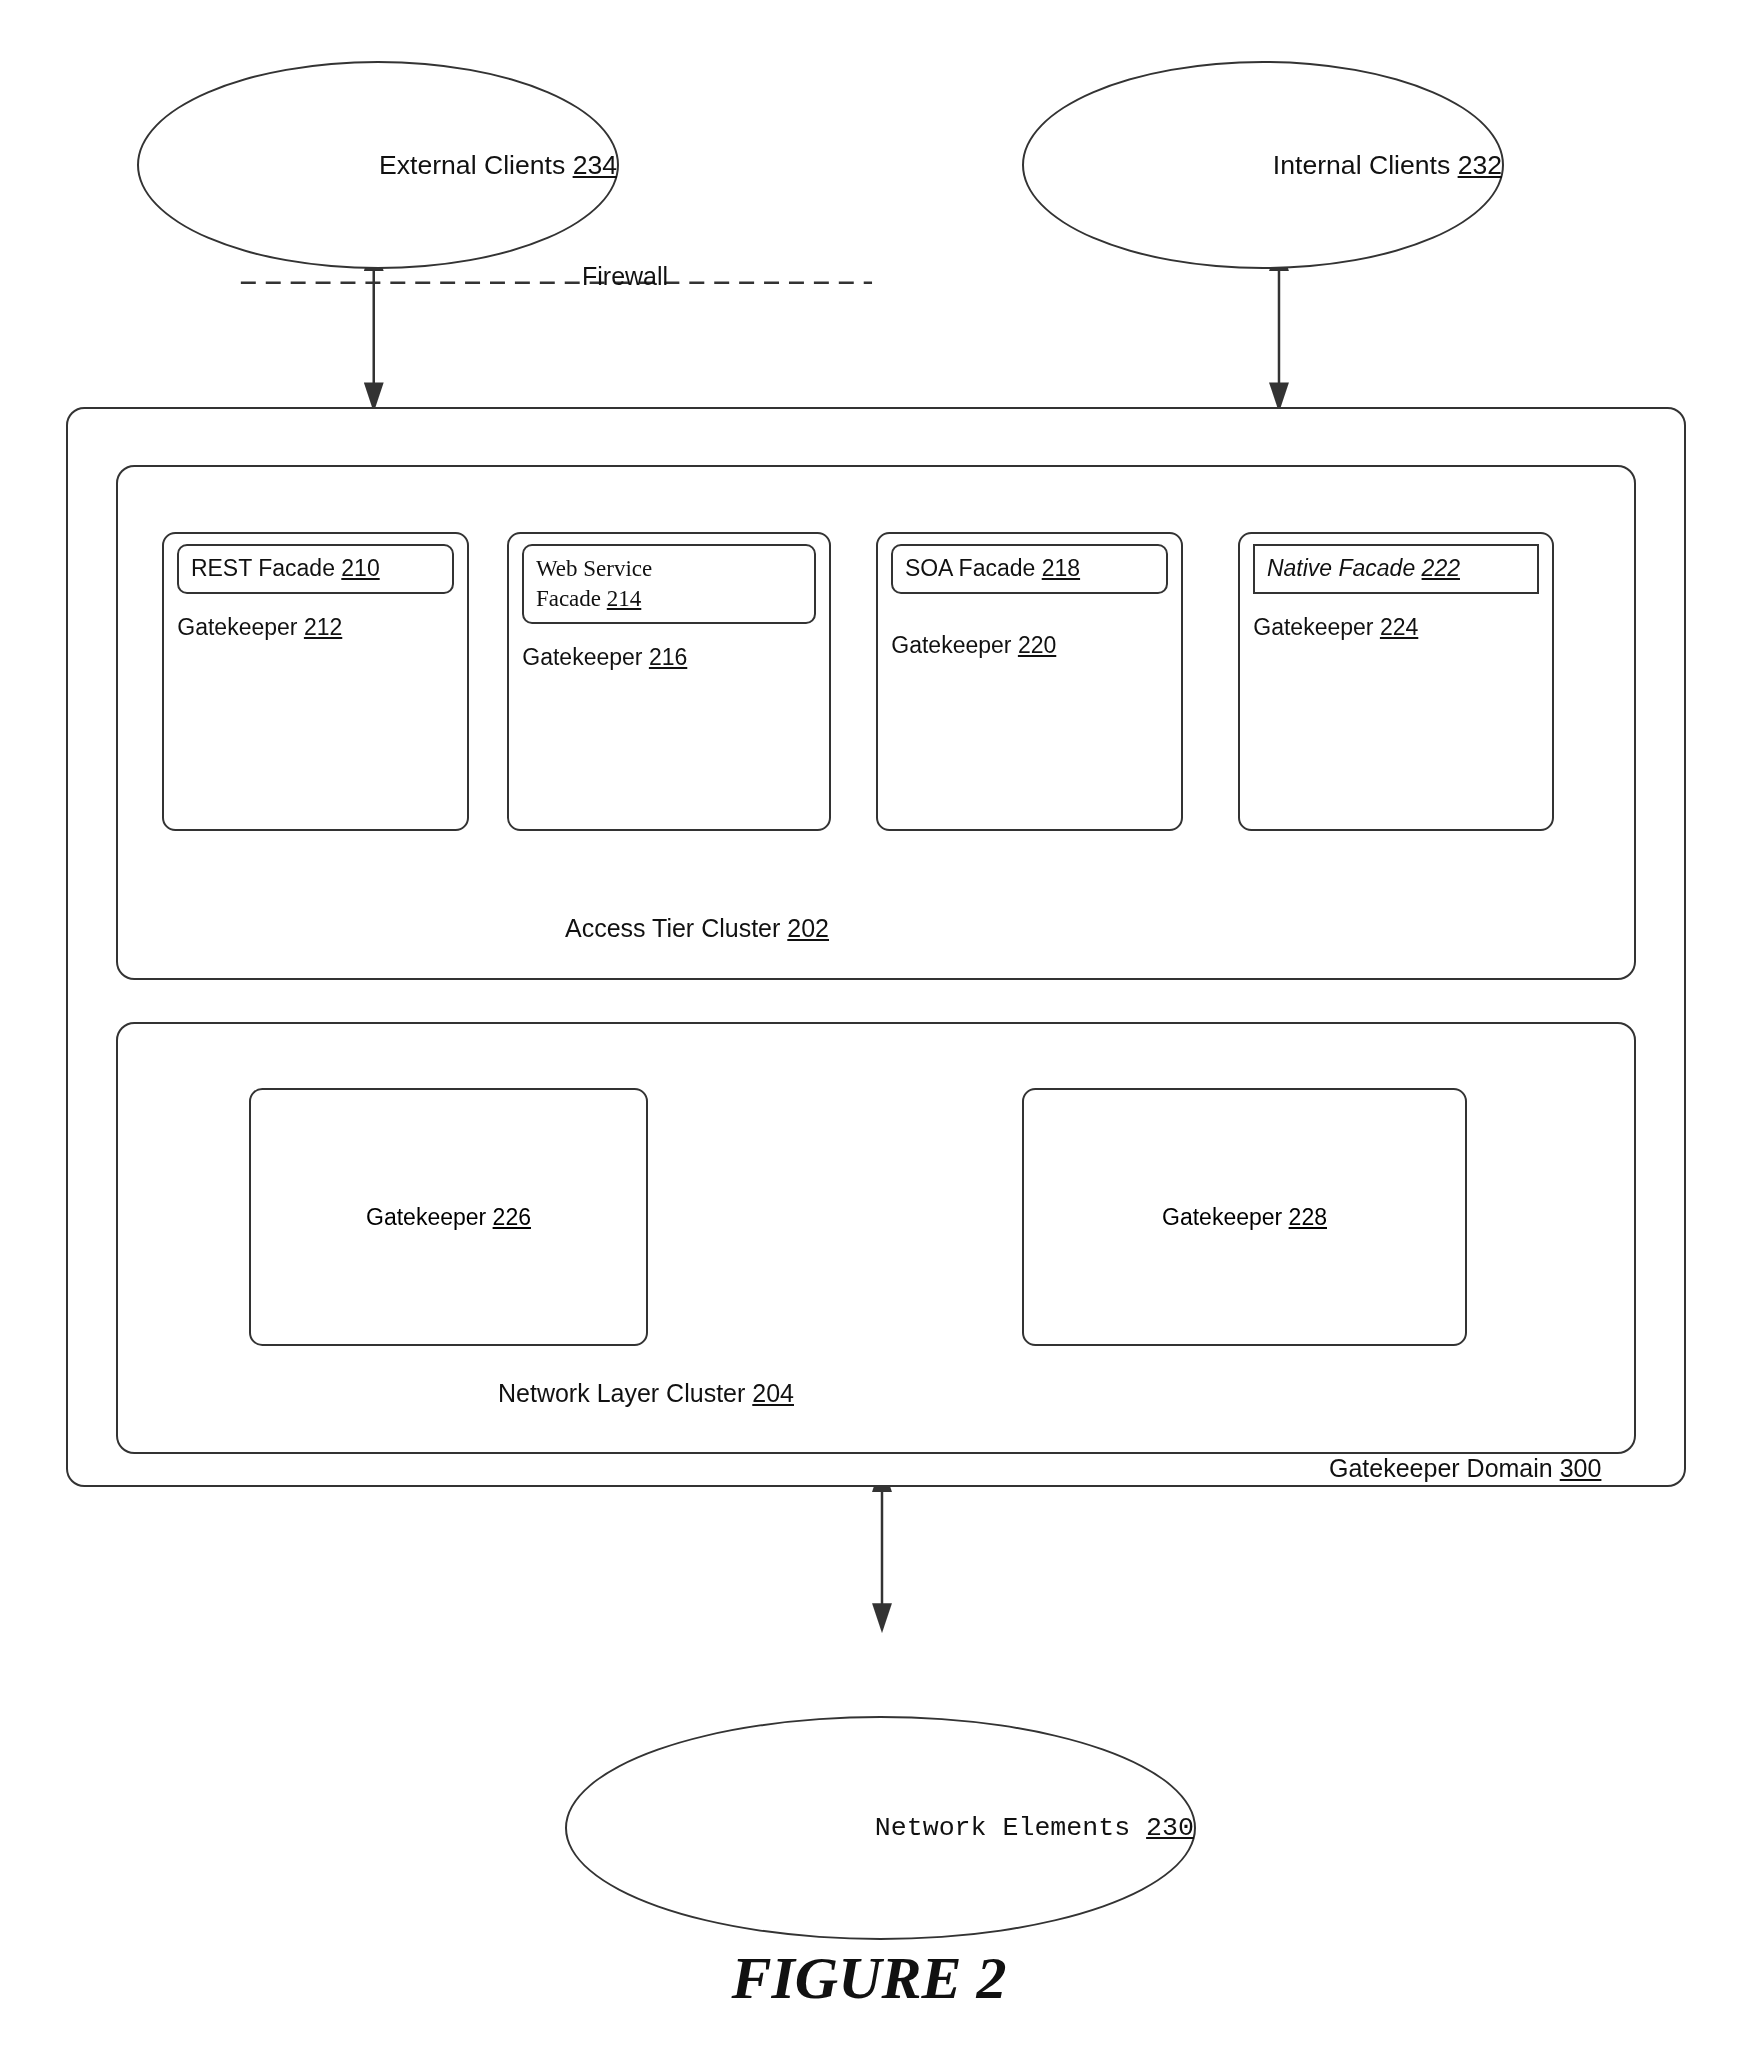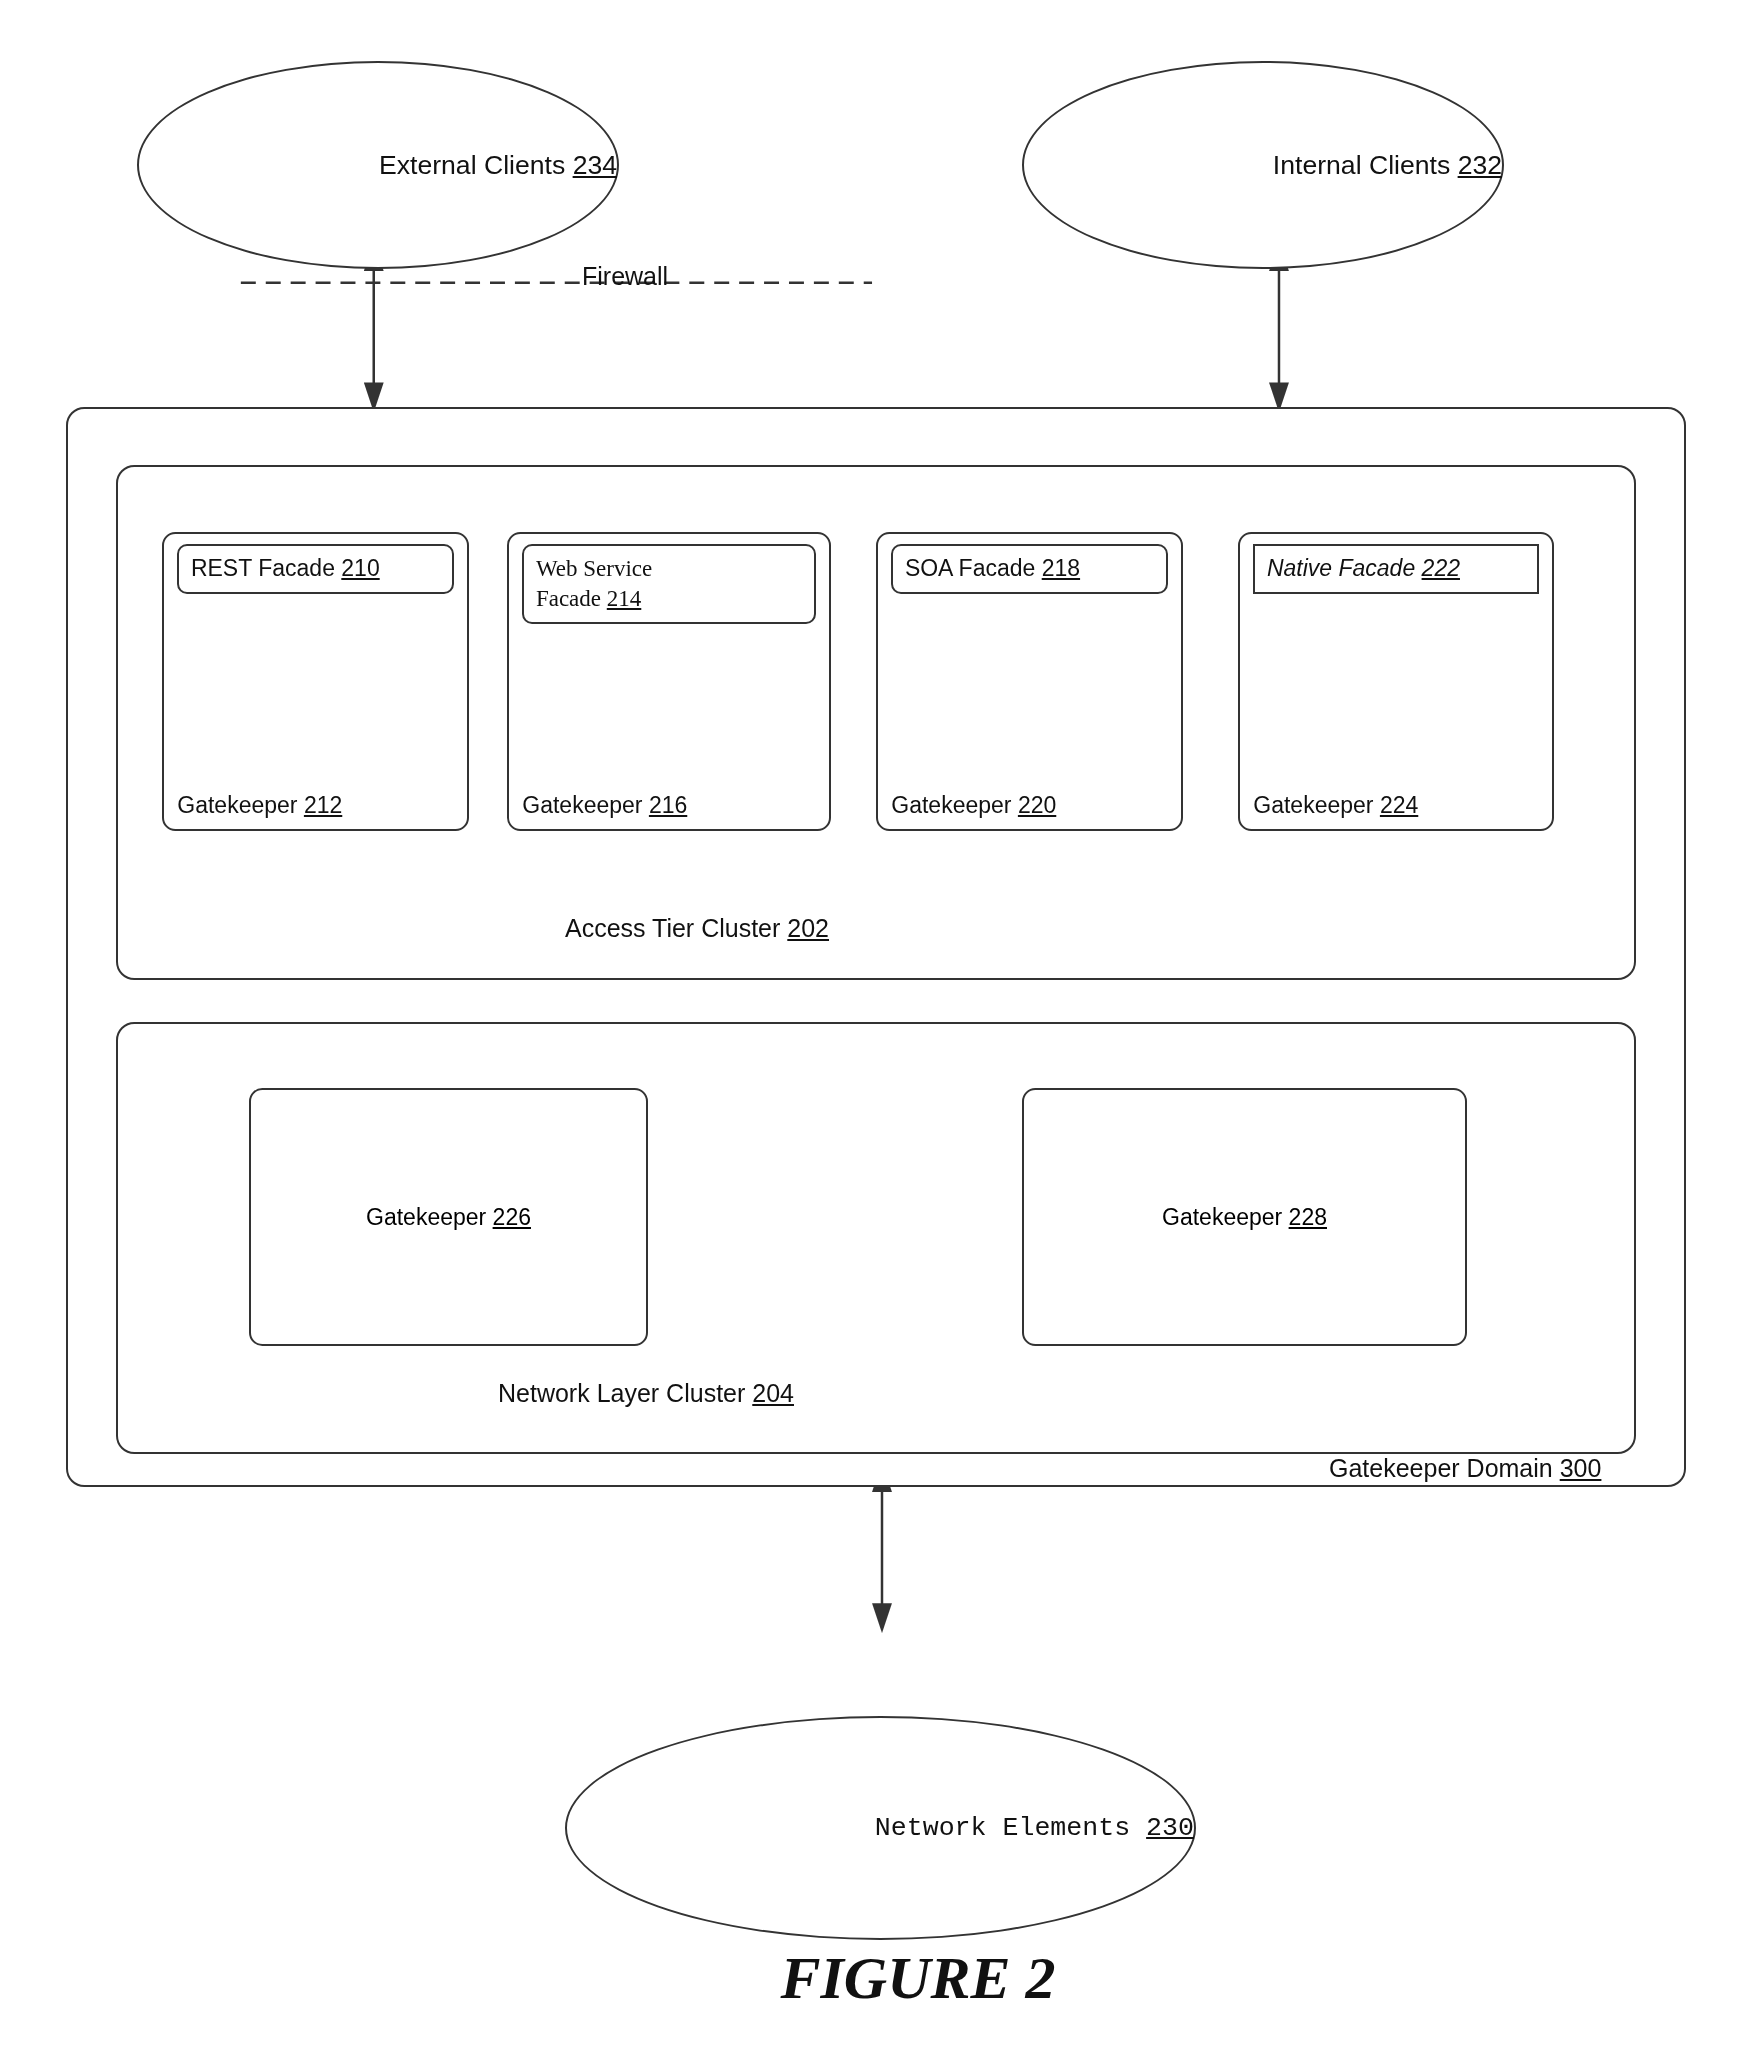--- a/index.html
+++ b/index.html
@@ -38,21 +38,21 @@
       background: #fff;
     }
     .inner-rounded-box {
       position: absolute;
       border: 2.1px solid #333;
       border-radius: 13.3px;
       background: #fff;
       display: flex;
       flex-direction: column;
       align-items: flex-start;
-      justify-content: space-between;
+      justify-content: flex-start;
       padding: 10px 13.3px;
     }
     .facade-label {
       font-size: 23px;
       color: #111;
       line-height: 1.3;
       font-weight: normal;
     }
     .underlined {
       text-decoration: underline;
@@ -221,16 +221,16 @@
       Gatekeeper <span class="underlined">228</span>
     </span>
   </div>
 
   <div class="ellipse" style="left:565px; top:1716px; width:631px; height:224px;font-family:Liberation Mono, monospace;">
     <span>
       <span>Network Elements</span> <span class="underlined">230</span>
     </span>
   </div>
 
-  <div class="figure-caption" style="left:669px; top:1944px; width:498px;">FIGURE 2</div>
+  <div class="figure-caption" style="left:620px; top:1944px; width:498px;">FIGURE 2</div>
 
 </div>
 
 
 </body></html>

